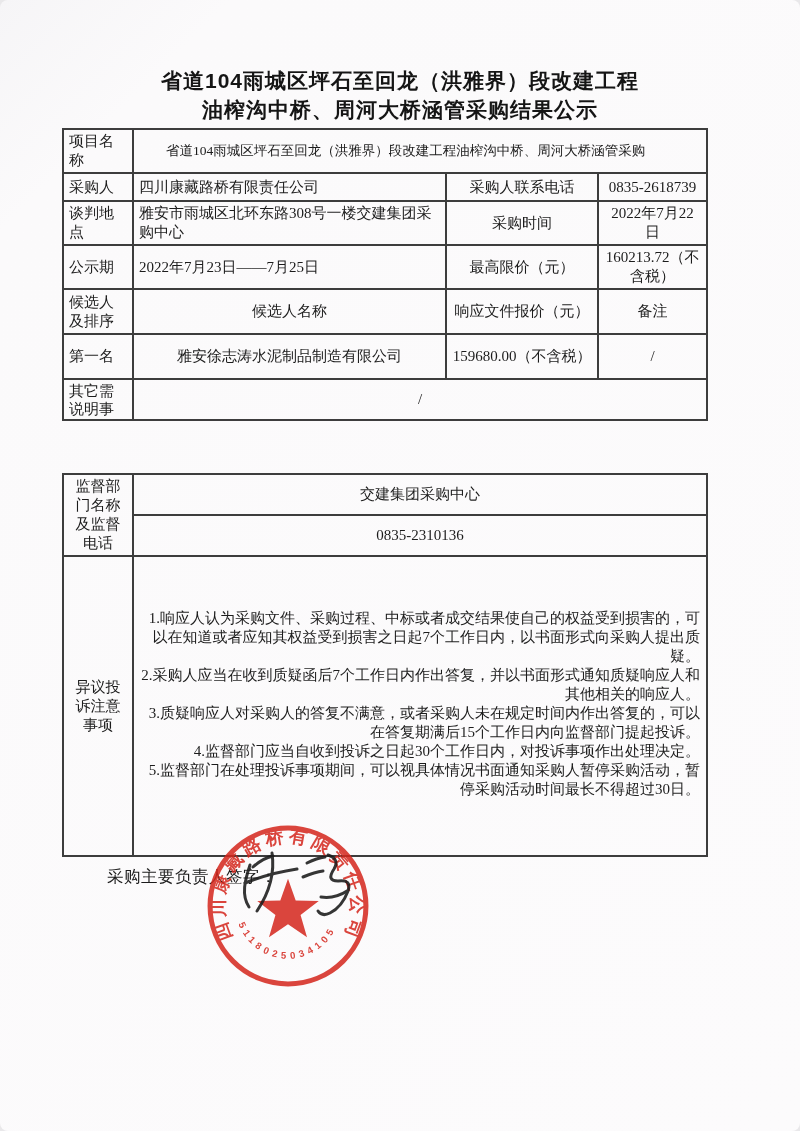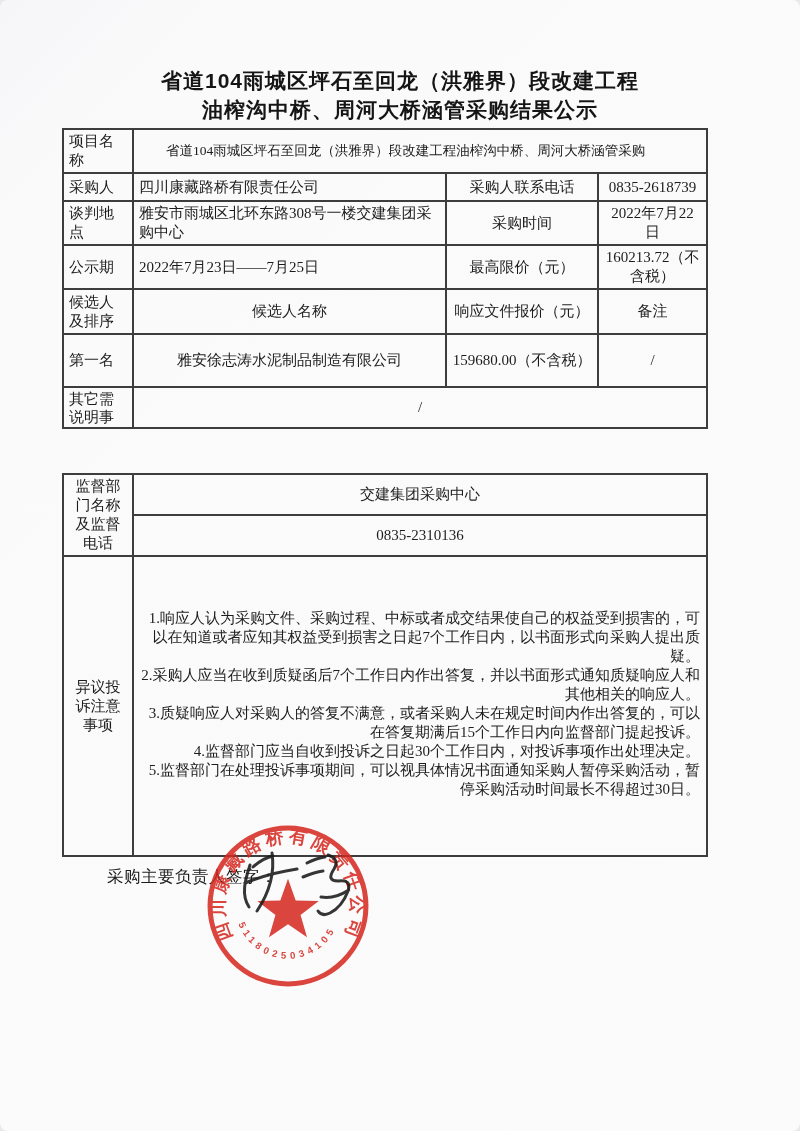--- a/index.html
+++ b/index.html
@@ -83,21 +83,21 @@
       <td>2022年7月23日——7月25日</td>
       <td class="c">最高限价（元）</td>
       <td class="c wrapall">160213.72（不含税）</td>
     </tr>
     <tr style="height:45px">
       <td>候选人及排序</td>
       <td class="c">候选人名称</td>
       <td class="c">响应文件报价（元）</td>
       <td class="c">备注</td>
     </tr>
-    <tr style="height:53px">
+    <tr style="height:45px">
       <td>第一名</td>
       <td class="c">雅安徐志涛水泥制品制造有限公司</td>
       <td class="c">159680.00（不含税）</td>
       <td class="c">/</td>
     </tr>
     <tr style="height:34px">
       <td style="vertical-align:top;padding-top:2px">
         <div class="clipbox">其它需说明事项</div>
       </td>
       <td colspan="3" class="c">/</td>

